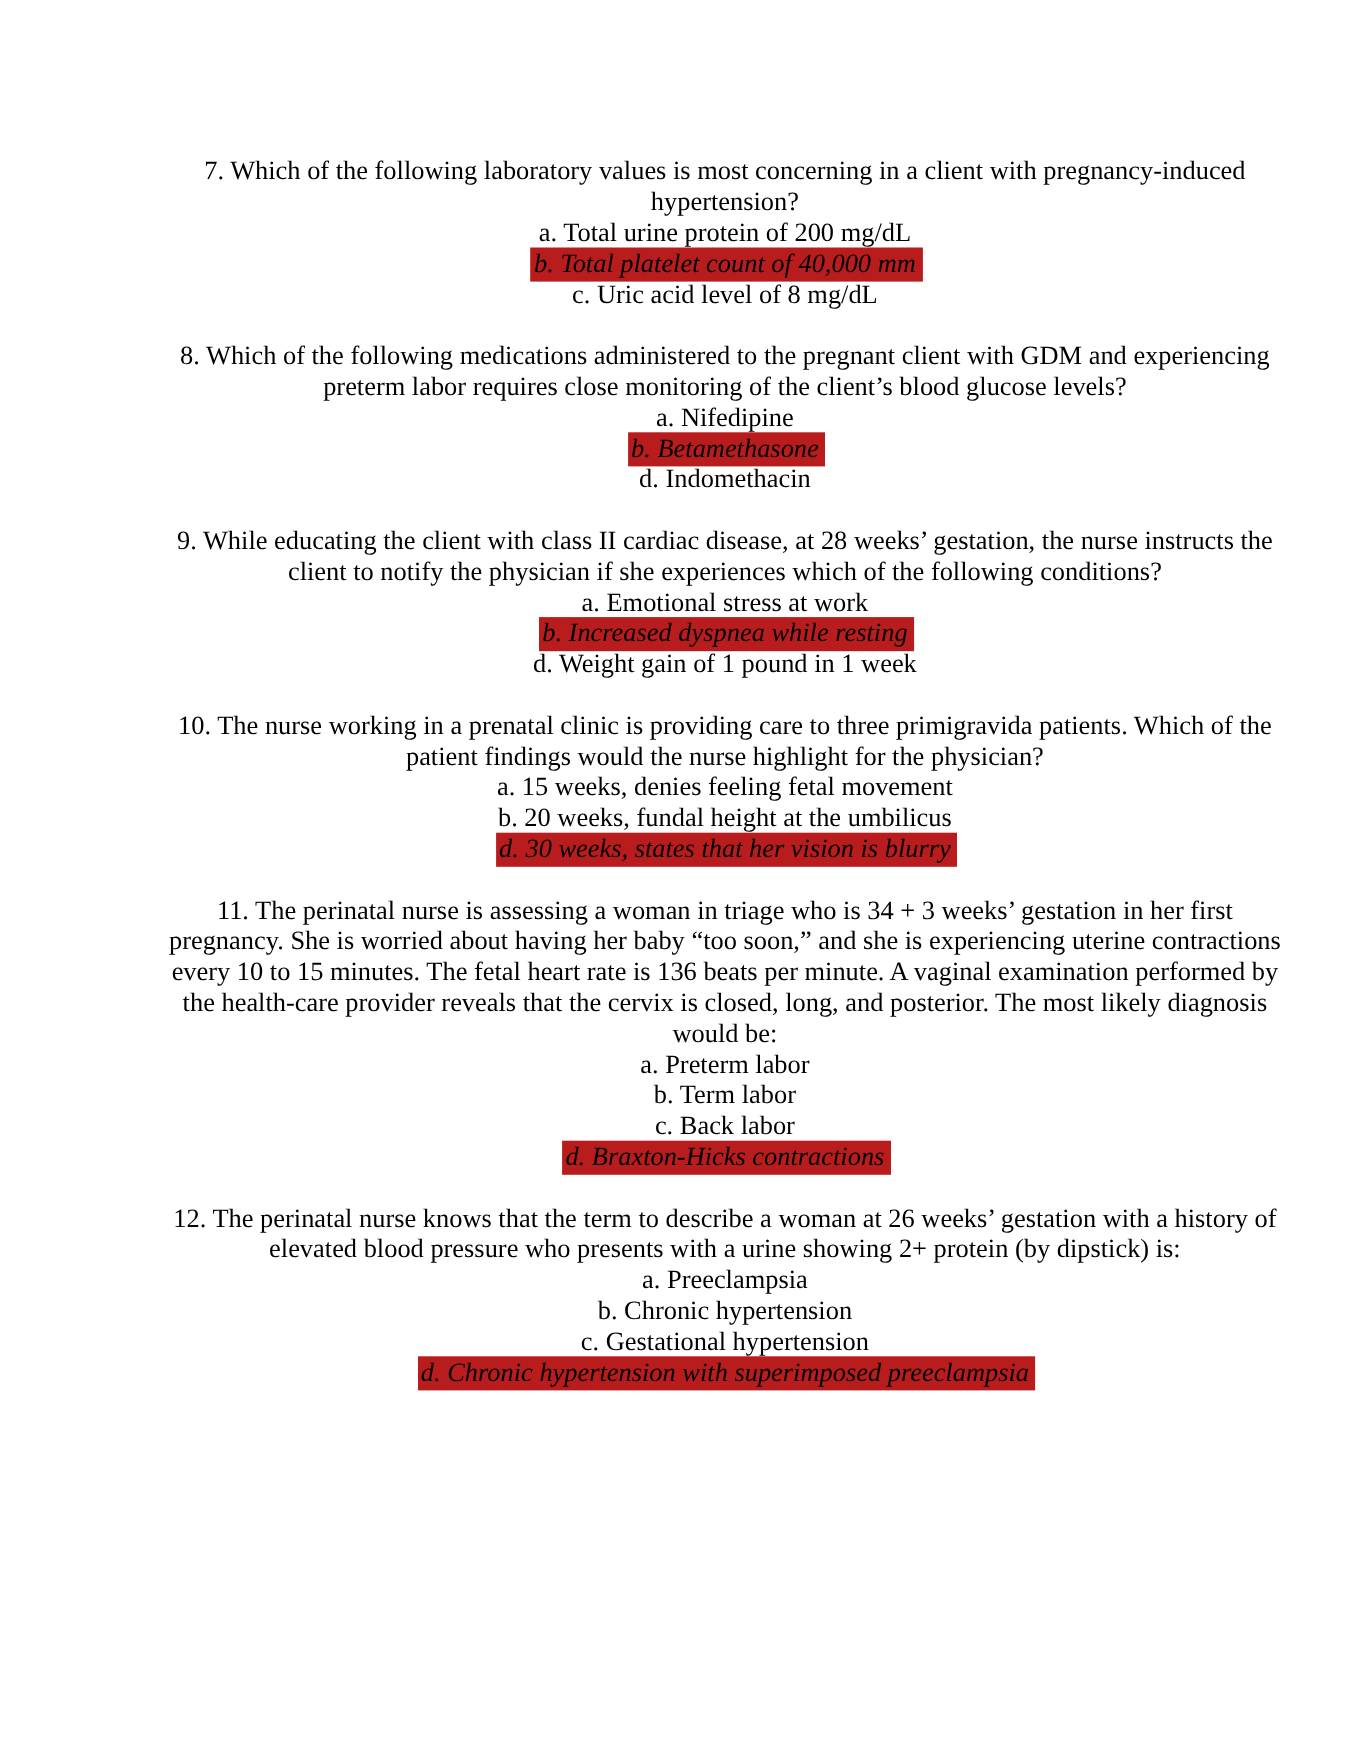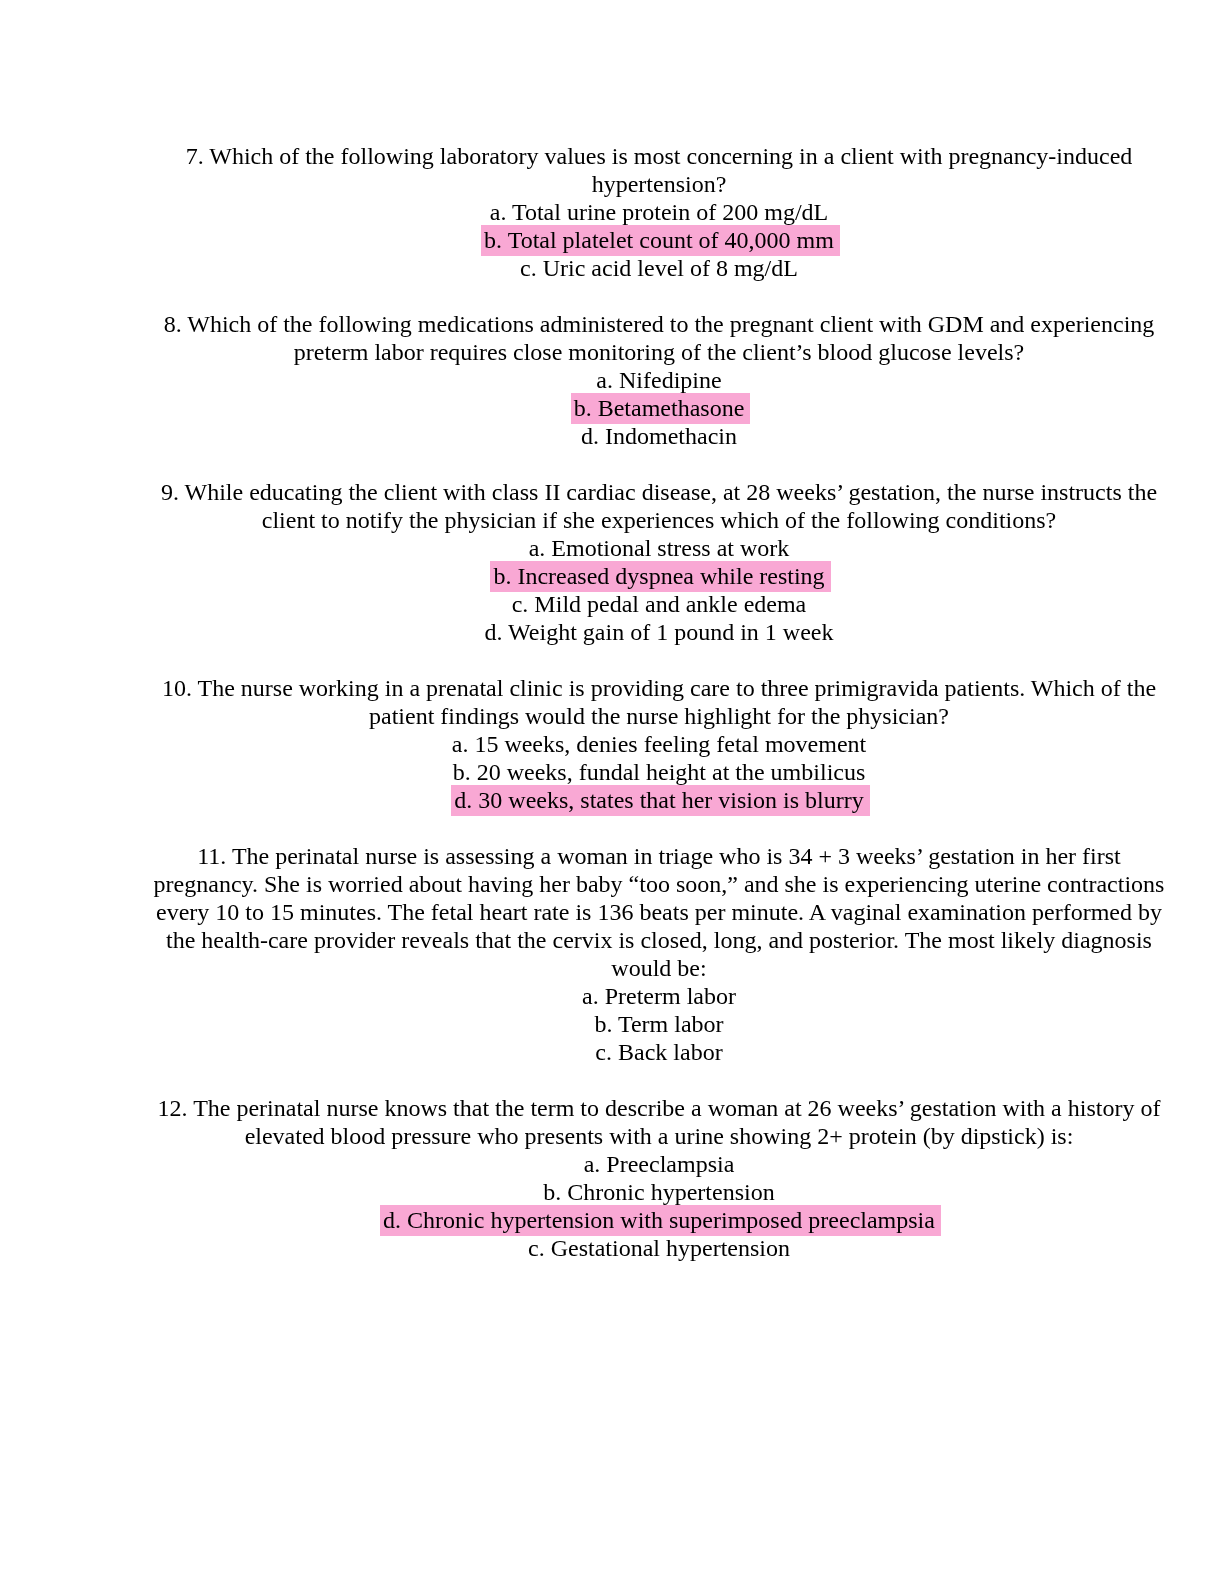--- a/index.html
+++ b/index.html
@@ -25,24 +25,25 @@
     text-align: center;
   }
   .question-block + .question-block {
     margin-top: 28px;
   }
   p { margin: 0; }
   .opt-span {
     display: inline;
   }
   .hl {
-    background: #f9a8d4;
+    background: #b91c1c;
     padding: 2px 6px 3px 3px;
     margin-left: -3px;
     margin-right: -6px;
+    font-style: italic;
   }
 </style>
 </head>
 <body>
 
 <div class="page">
 
   <section class="question-block">
     <p class="q-text">7. Which of the following laboratory values is most concerning in a client with pregnancy-induced hypertension?</p>
     <p class="opt"><span class="opt-span">a. Total urine protein of 200 mg/dL</span></p>
@@ -54,39 +55,39 @@
     <p class="q-text">8. Which of the following medications administered to the pregnant client with GDM and experiencing preterm labor requires close monitoring of the client’s blood glucose levels?</p>
     <p class="opt"><span class="opt-span">a. Nifedipine</span></p>
     <p class="opt"><span class="opt-span hl">b. Betamethasone</span></p>
     <p class="opt"><span class="opt-span">d. Indomethacin</span></p>
   </section>
 
   <section class="question-block">
     <p class="q-text">9. While educating the client with class II cardiac disease, at 28 weeks’ gestation, the nurse instructs the client to notify the physician if she experiences which of the following conditions?</p>
     <p class="opt"><span class="opt-span">a. Emotional stress at work</span></p>
     <p class="opt"><span class="opt-span hl">b. Increased dyspnea while resting</span></p>
-    <p class="opt"><span class="opt-span">c. Mild pedal and ankle edema</span></p>
     <p class="opt"><span class="opt-span">d. Weight gain of 1 pound in 1 week</span></p>
   </section>
 
   <section class="question-block">
     <p class="q-text">10. The nurse working in a prenatal clinic is providing care to three primigravida patients. Which of the patient findings would the nurse highlight for the physician?</p>
     <p class="opt"><span class="opt-span">a. 15 weeks, denies feeling fetal movement</span></p>
     <p class="opt"><span class="opt-span">b. 20 weeks, fundal height at the umbilicus</span></p>
     <p class="opt"><span class="opt-span hl">d. 30 weeks, states that her vision is blurry</span></p>
   </section>
 
   <section class="question-block">
     <p class="q-text">11. The perinatal nurse is assessing a woman in triage who is 34 + 3 weeks’ gestation in her first pregnancy. She is worried about having her baby “too soon,” and she is experiencing uterine contractions every 10 to 15 minutes. The fetal heart rate is 136 beats per minute. A vaginal examination performed by the health-care provider reveals that the cervix is closed, long, and posterior. The most likely diagnosis would be:</p>
     <p class="opt"><span class="opt-span">a. Preterm labor</span></p>
     <p class="opt"><span class="opt-span">b. Term labor</span></p>
     <p class="opt"><span class="opt-span">c. Back labor</span></p>
+    <p class="opt"><span class="opt-span hl">d. Braxton-Hicks contractions</span></p>
   </section>
 
   <section class="question-block">
     <p class="q-text">12. The perinatal nurse knows that the term to describe a woman at 26 weeks’ gestation with a history of elevated blood pressure who presents with a urine showing 2+ protein (by dipstick) is:</p>
     <p class="opt"><span class="opt-span">a. Preeclampsia</span></p>
     <p class="opt"><span class="opt-span">b. Chronic hypertension</span></p>
+    <p class="opt"><span class="opt-span">c. Gestational hypertension</span></p>
     <p class="opt"><span class="opt-span hl">d. Chronic hypertension with superimposed preeclampsia</span></p>
-    <p class="opt"><span class="opt-span">c. Gestational hypertension</span></p>
   </section>
 
 </div>
 
 </body></html>

